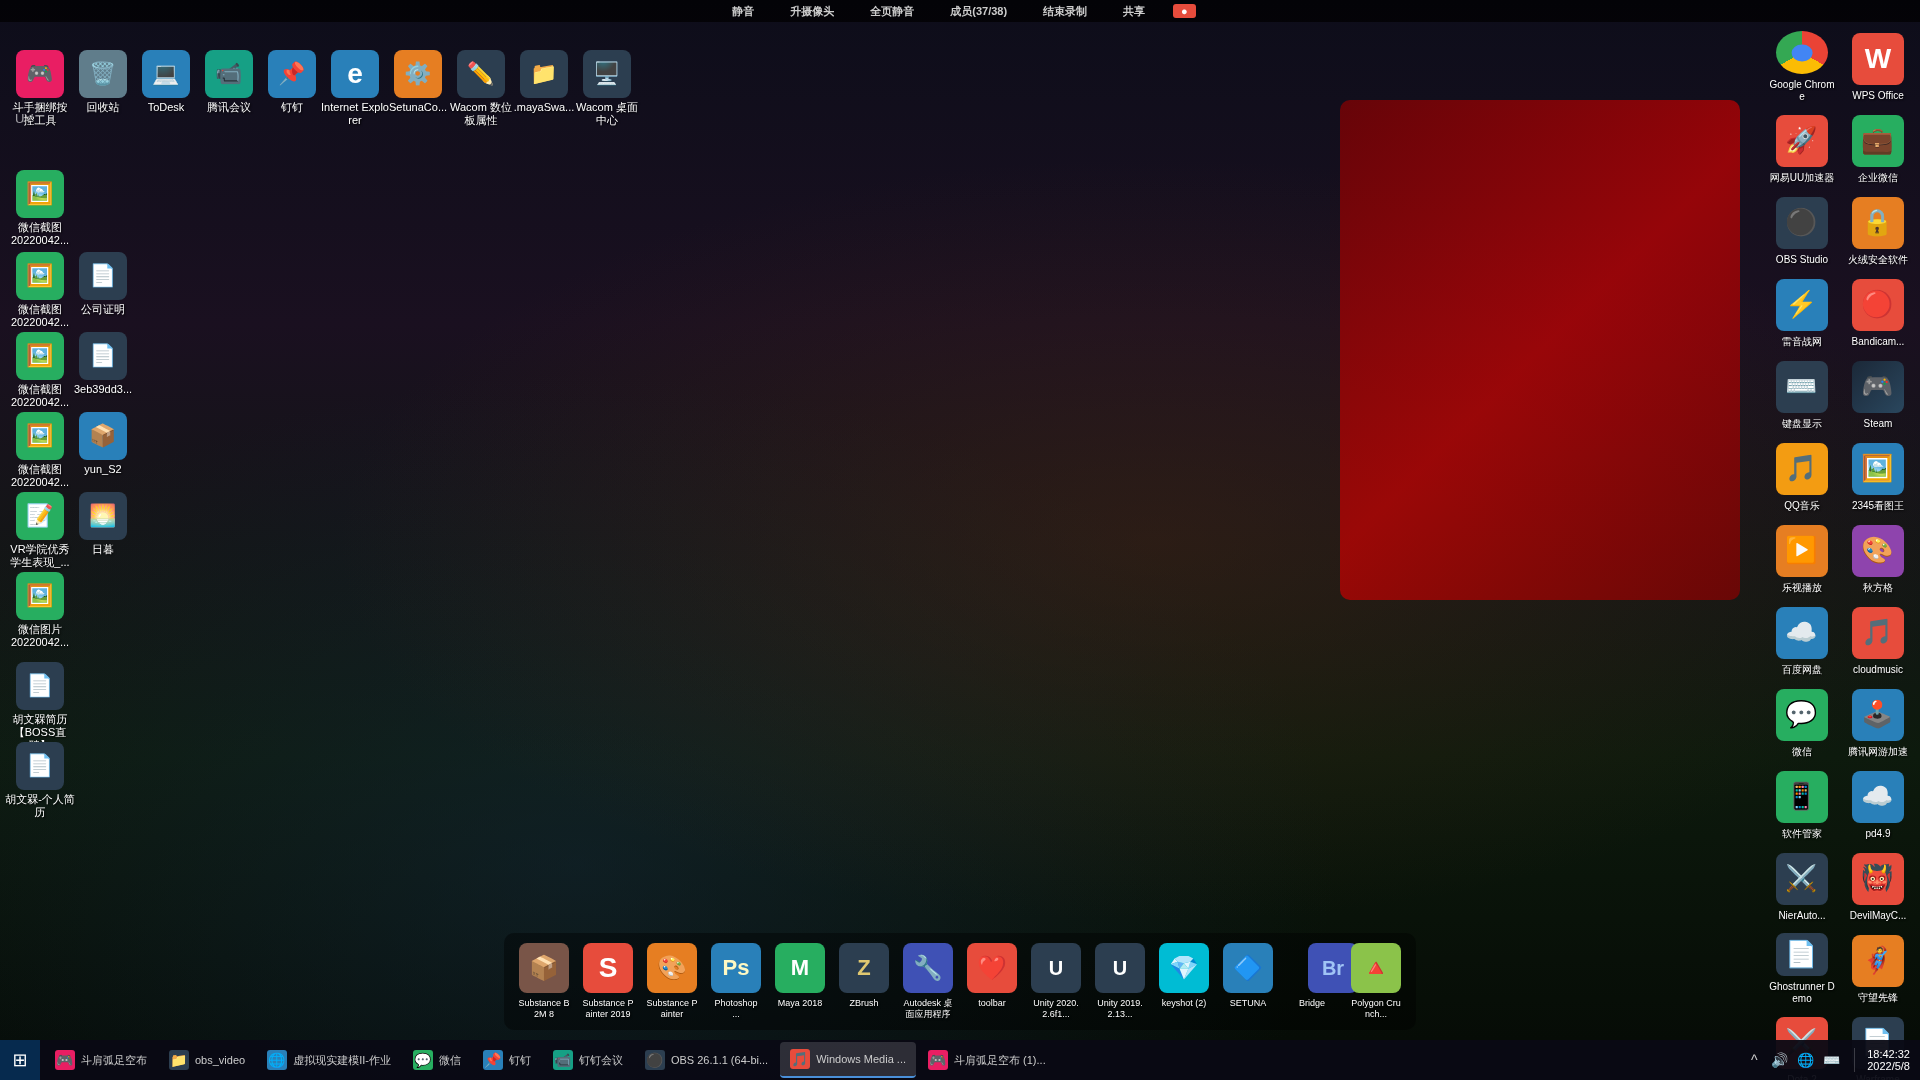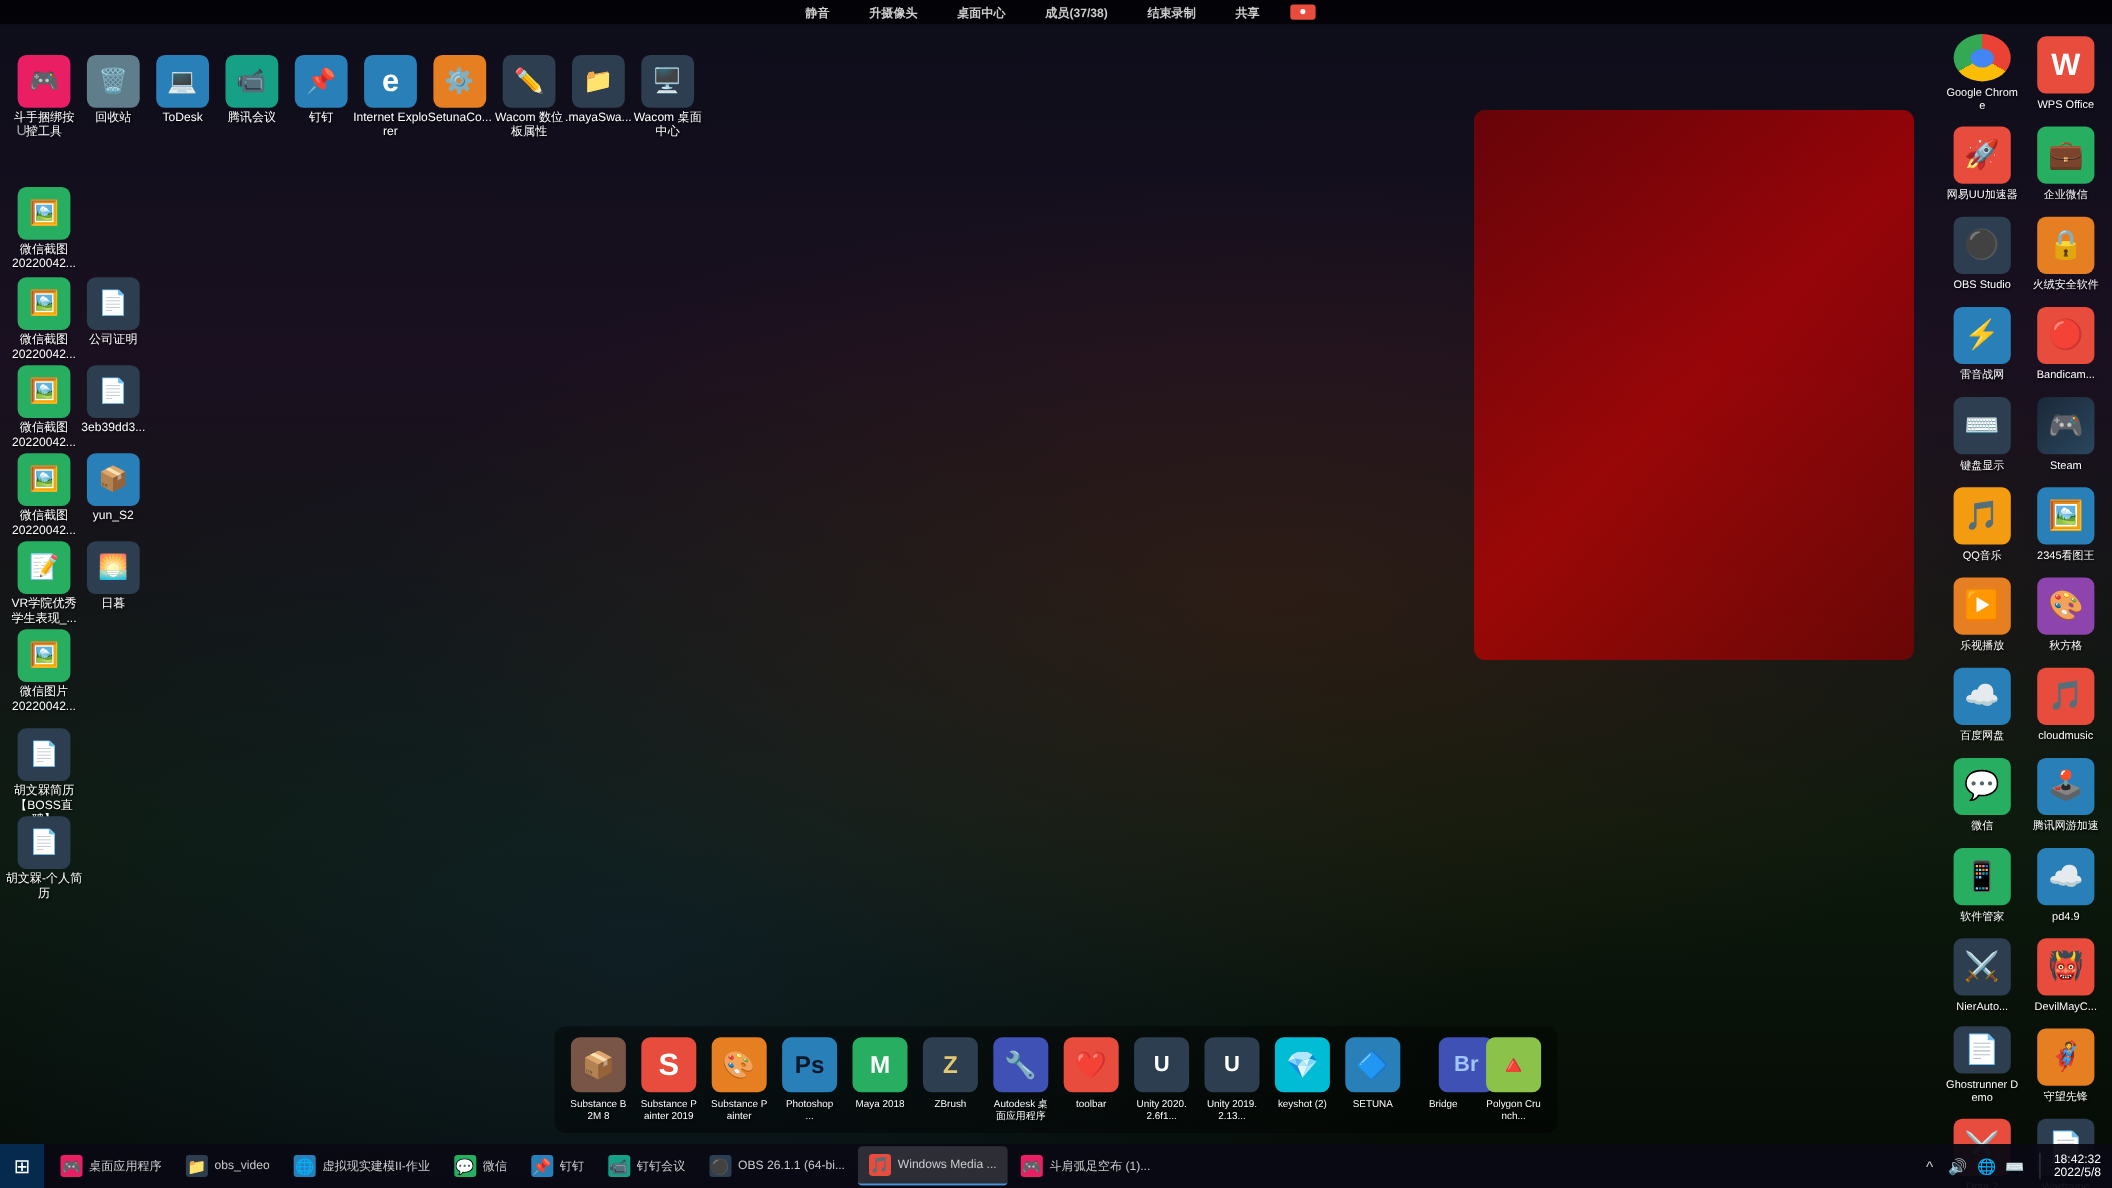--- a/index.html
+++ b/index.html
@@ -309,21 +309,21 @@
 <body>
 
 <div id="wallpaper">
   <div class="bg-scene"></div>
   <div class="coca-cola-bg"></div>
 </div>
 
 <div id="top-bar">
   <span class="top-bar-btn">静音</span>
   <span class="top-bar-btn">升摄像头</span>
-  <span class="top-bar-btn">桌面中心</span>
+  <span class="top-bar-btn">全页静音</span>
   <span class="top-bar-btn">成员(37/38)</span>
   <span class="top-bar-btn">结束录制</span>
   <span class="top-bar-btn">共享</span>
   <span class="top-bar-btn red-btn">●</span>
 </div>
 
 <div id="desktop">
 
   <div id="uv-label">UV</div>
 
@@ -538,21 +538,21 @@
   </div>
   <div class="dock-icon">
     <div class="icon-img bg-red" style="border-radius:8px; font-size:28px;font-weight:bold;color:white;">S</div>
     <span class="icon-label">Substance Painter 2019</span>
   </div>
   <div class="dock-icon">
     <div class="icon-img bg-orange" style="border-radius:8px;">🎨</div>
     <span class="icon-label">Substance Painter</span>
   </div>
   <div class="dock-icon">
-    <div class="icon-img bg-blue" style="border-radius:8px; font-size:22px;font-weight:bold;color:#0f172a;">Ps</div>
+    <div class="icon-img bg-blue" style="border-radius:8px; font-size:22px;font-weight:bold;color:#fef9c3;">Ps</div>
     <span class="icon-label">Photoshop ...</span>
   </div>
   <div class="dock-icon">
     <div class="icon-img bg-green" style="border-radius:8px; font-size:22px;font-weight:bold;color:white;">M</div>
     <span class="icon-label">Maya 2018</span>
   </div>
   <div class="dock-icon">
     <div class="icon-img bg-dark" style="border-radius:8px; font-size:22px;font-weight:bold;color:#e0c870;">Z</div>
     <span class="icon-label">ZBrush</span>
   </div>
@@ -593,21 +593,21 @@
 
 <div id="taskbar">
   <div id="start-btn">
     <span style="color:white; font-size:18px;">⊞</span>
   </div>
 
   <div class="taskbar-items">
 
     <div class="taskbar-item">
       <div class="t-icon bg-pink">🎮</div>
-      <span class="t-label">桌面应用程序</span>
+      <span class="t-label">斗肩弧足空布</span>
     </div>
     <div class="taskbar-item">
       <div class="t-icon bg-dark">📁</div>
       <span class="t-label">obs_video</span>
     </div>
     <div class="taskbar-item">
       <div class="t-icon bg-blue">🌐</div>
       <span class="t-label">虚拟现实建模II-作业</span>
     </div>
     <div class="taskbar-item">

